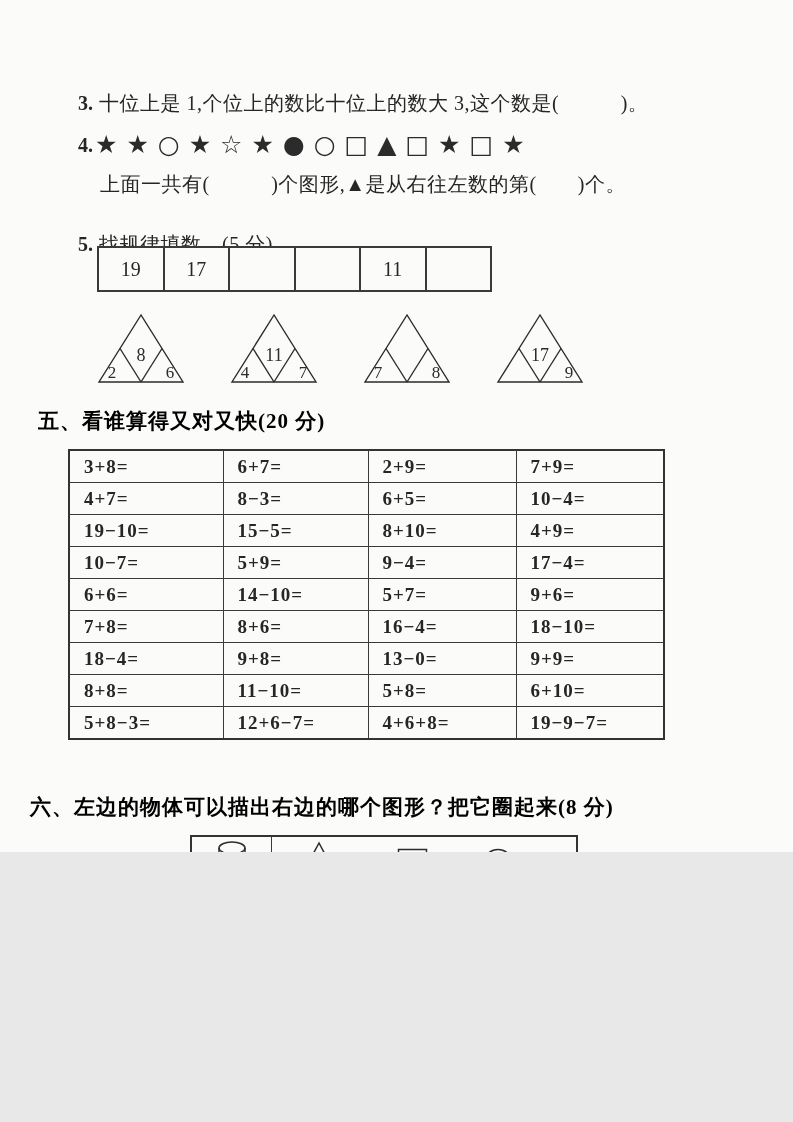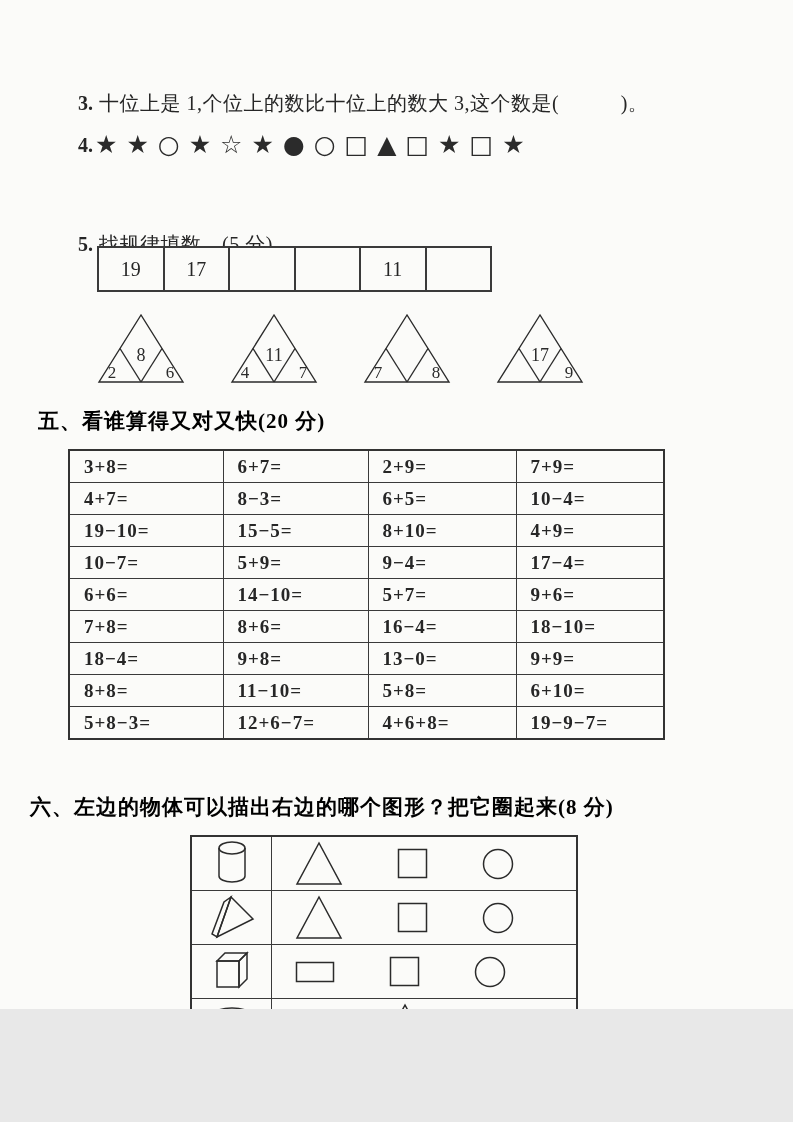--- a/index.html
+++ b/index.html
@@ -1,19 +1,19 @@
 <!DOCTYPE html>
 <html><head>
 <meta charset="utf-8">
 <style>
   html,body{margin:0;padding:0;}
   body{background:#e8e8e8;}
   .page{
     position:relative;
-    width:793px;height:1009px;
+    width:793px;height:852px;
     margin:0 auto;
     background:#fbfbf9;
     color:#262626;
     font-family:"Liberation Serif","DejaVu Serif",serif;
     overflow:hidden;
   }
   .abs{position:absolute;}
   .qnum{font-weight:bold;font-size:20px;margin-right:6px;}
   .qtext{font-size:20px;letter-spacing:.5px;}
   .section-title{font-weight:bold;font-size:21px;letter-spacing:1px;color:#000000;}
@@ -74,20 +74,23 @@
         <span class="shape-glyph">○</span>
         <span class="shape-glyph">□</span>
         <span class="shape-glyph">▲</span>
         <span class="shape-glyph">□</span>
         <span class="shape-glyph">★</span>
         <span class="shape-glyph">□</span>
         <span class="shape-glyph">★</span>
       </span>
   </div>
 
+  <div class="abs" style="left:100px;top:171px;">
+    <span class="qtext">上面一共有(　　　)个图形,▲是从右往左数的第(　　)个。</span>
+  </div>
 
   <div class="abs" style="left:78px;top:210px;margin-top:21px;">
     <span class="qnum">5.</span><span class="qtext">找规律填数。(5 分)</span>
   </div>
 
   <div class="abs strip" style="left:97px;top:246px;" id="strip">
       <div class="strip-cell">19</div>
       <div class="strip-cell">17</div>
       <div class="strip-cell"></div>
       <div class="strip-cell"></div>

